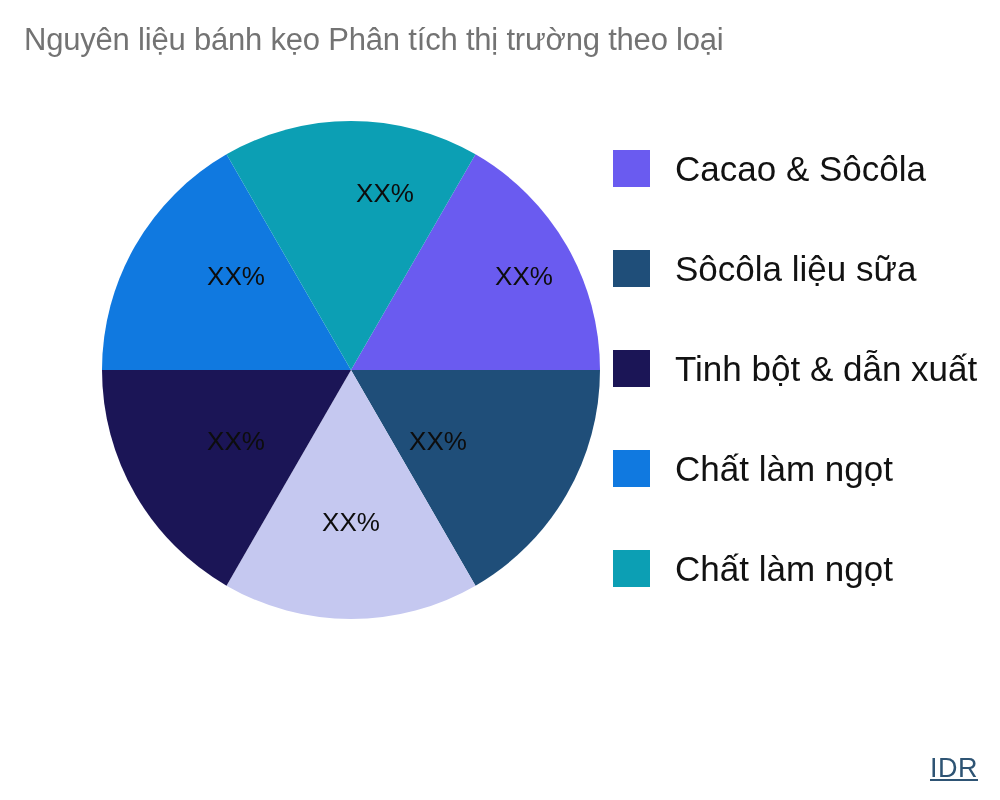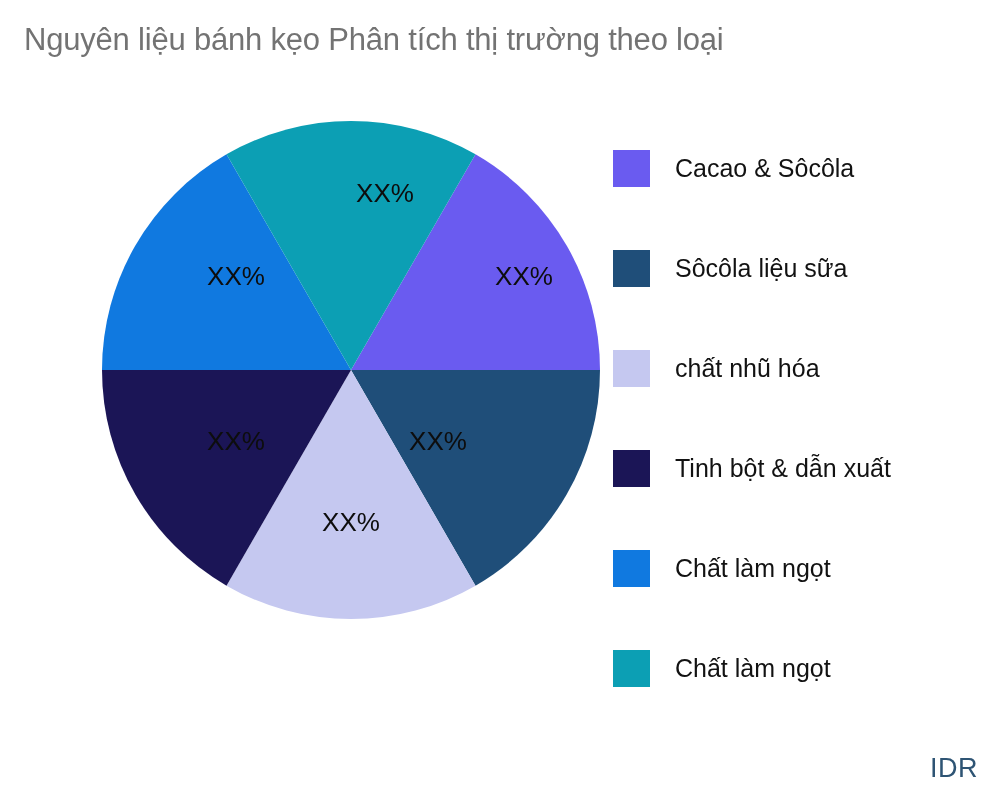--- a/index.html
+++ b/index.html
@@ -55,32 +55,33 @@
     align-items: center;
     height: 100px;
   }
   .legend-swatch {
     width: 37px;
     height: 37px;
     flex: 0 0 37px;
   }
   .legend-label {
     margin-left: 25px;
-    font-size: 25px;
+    font-size: 35px;
     color: #121212;
     white-space: nowrap;
     line-height: 1;
   }
   #watermark {
     position: absolute;
     right: 22px;
     bottom: 16px;
     font-size: 27px;
     color: #2e5474;
     letter-spacing: 0.5px;
+    text-decoration: underline;
   }
 </style>
 </head>
 <body>
 
 <div id="chart-title">Nguyên liệu bánh kẹo Phân tích thị trường theo loại</div>
 
 <div id="pie-area">
   <svg id="pie-svg" viewBox="0 0 498 498">
     <g id="pie-slices">
@@ -105,24 +106,20 @@
 <div id="legend">
     <div class="legend-item">
       <span class="legend-swatch" style="background: rgb(106, 91, 240);"></span>
       <span class="legend-label">Cacao &amp; Sôcôla</span>
     </div>
     <div class="legend-item">
       <span class="legend-swatch" style="background: rgb(31, 78, 121);"></span>
       <span class="legend-label">Sôcôla liệu sữa</span>
     </div>
     <div class="legend-item">
-      <span class="legend-swatch" style="background: rgb(197, 200, 240);"></span>
-      <span class="legend-label">chất nhũ hóa</span>
-    </div>
-    <div class="legend-item">
       <span class="legend-swatch" style="background: rgb(27, 21, 86);"></span>
       <span class="legend-label">Tinh bột &amp; dẫn xuất</span>
     </div>
     <div class="legend-item">
       <span class="legend-swatch" style="background: rgb(16, 121, 224);"></span>
       <span class="legend-label">Chất làm ngọt</span>
     </div>
     <div class="legend-item">
       <span class="legend-swatch" style="background: rgb(12, 159, 180);"></span>
       <span class="legend-label">Chất làm ngọt</span>

